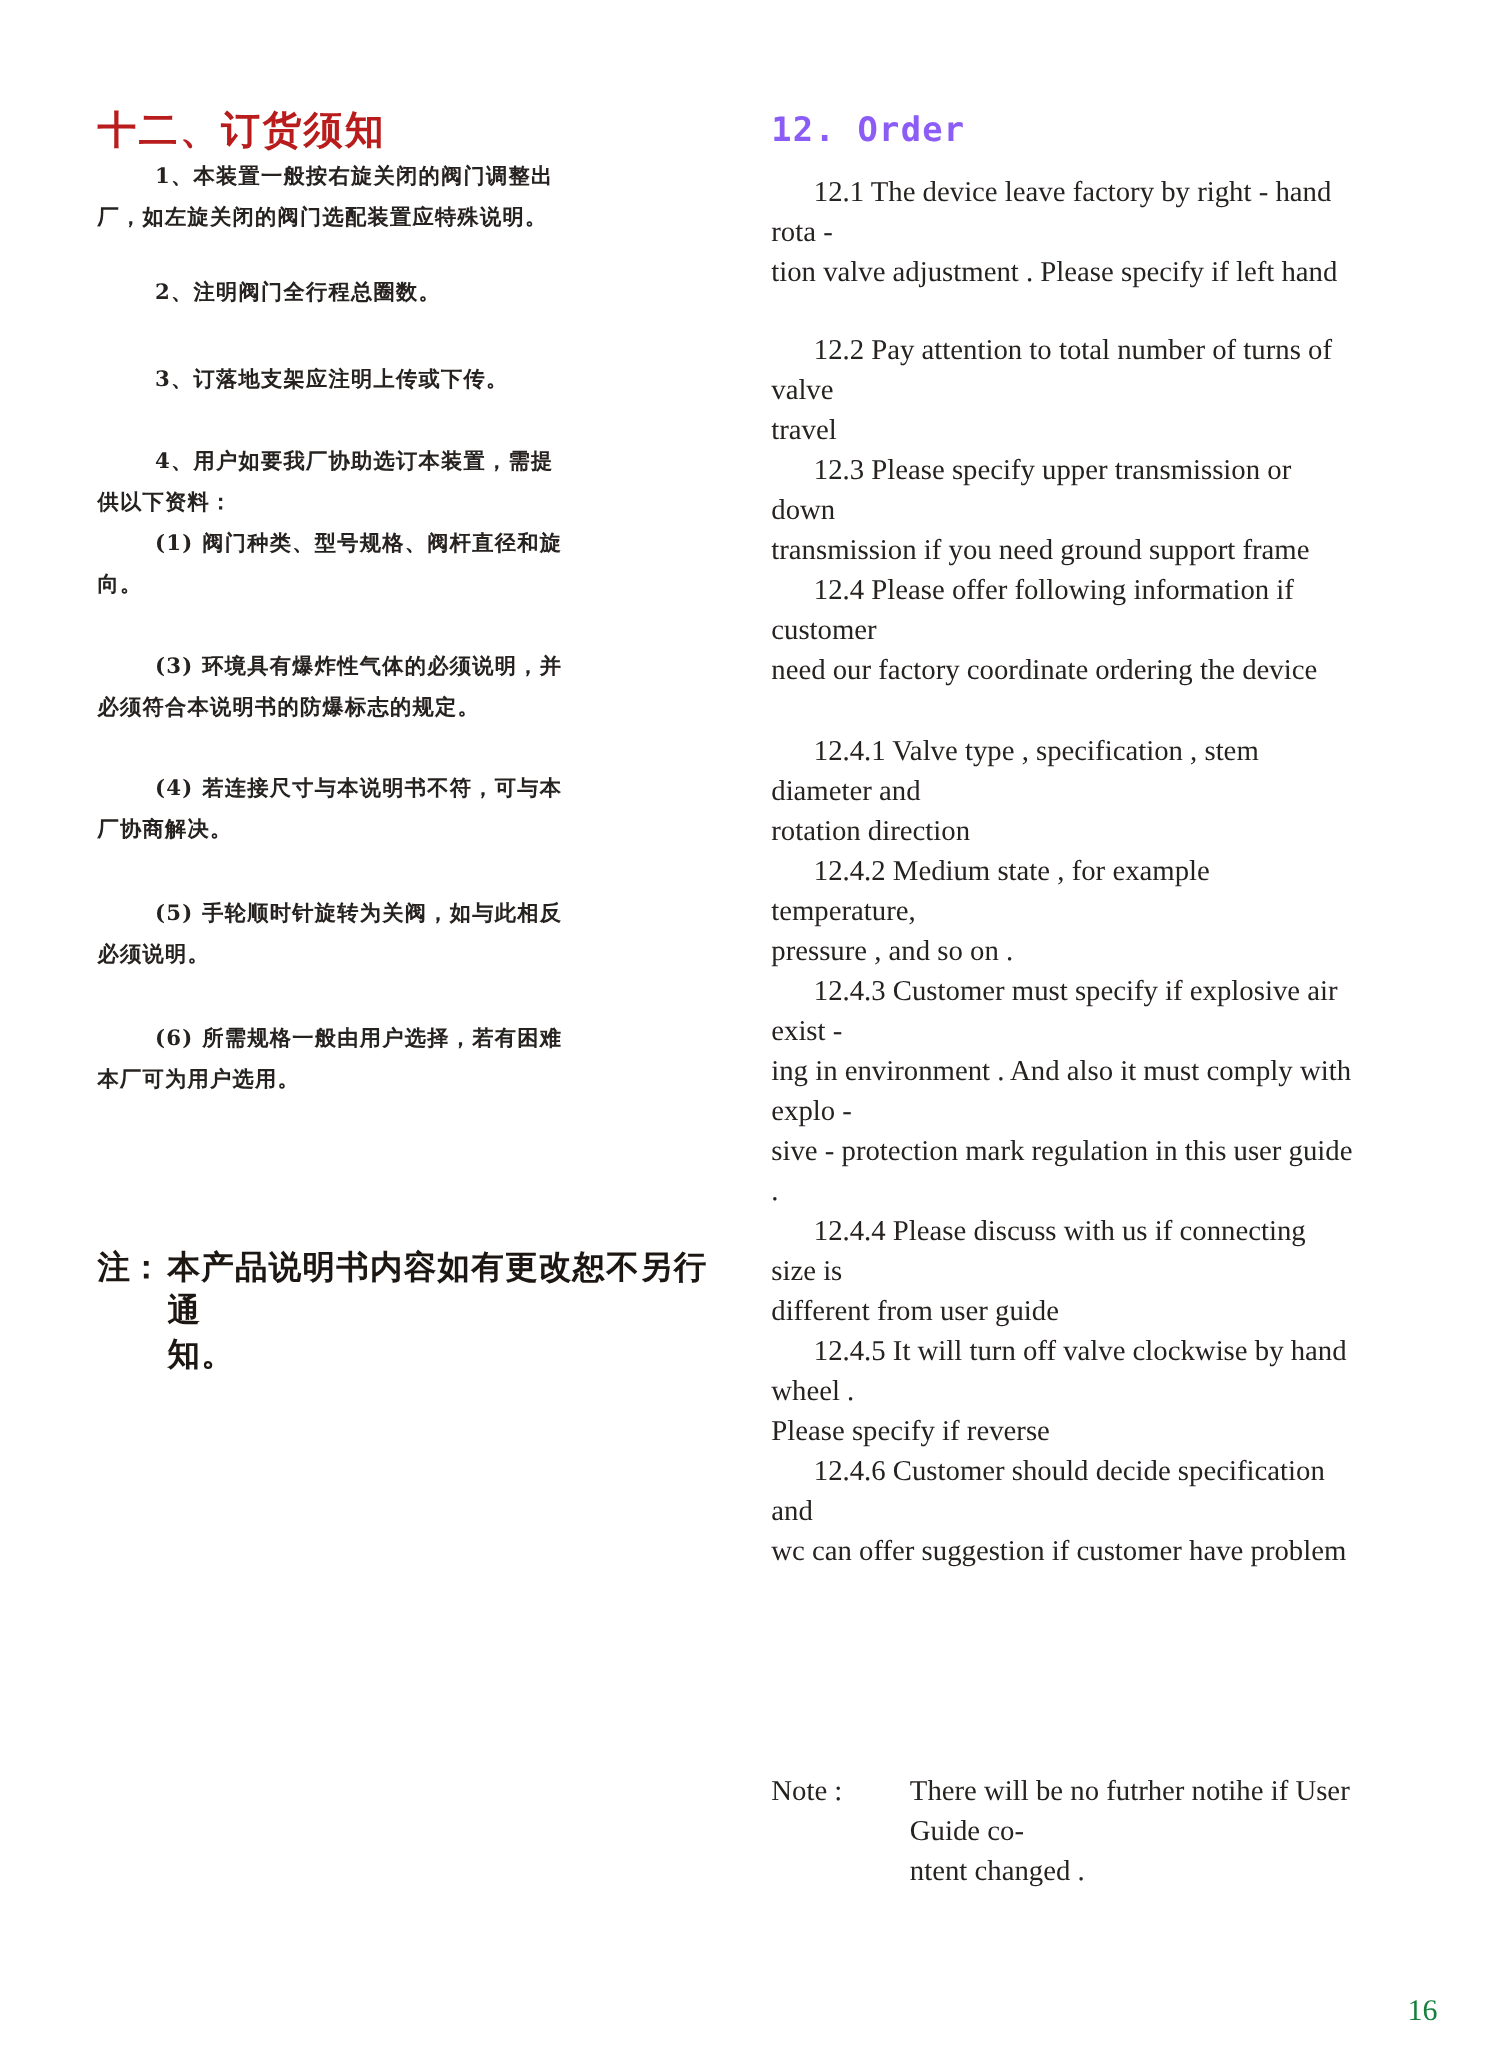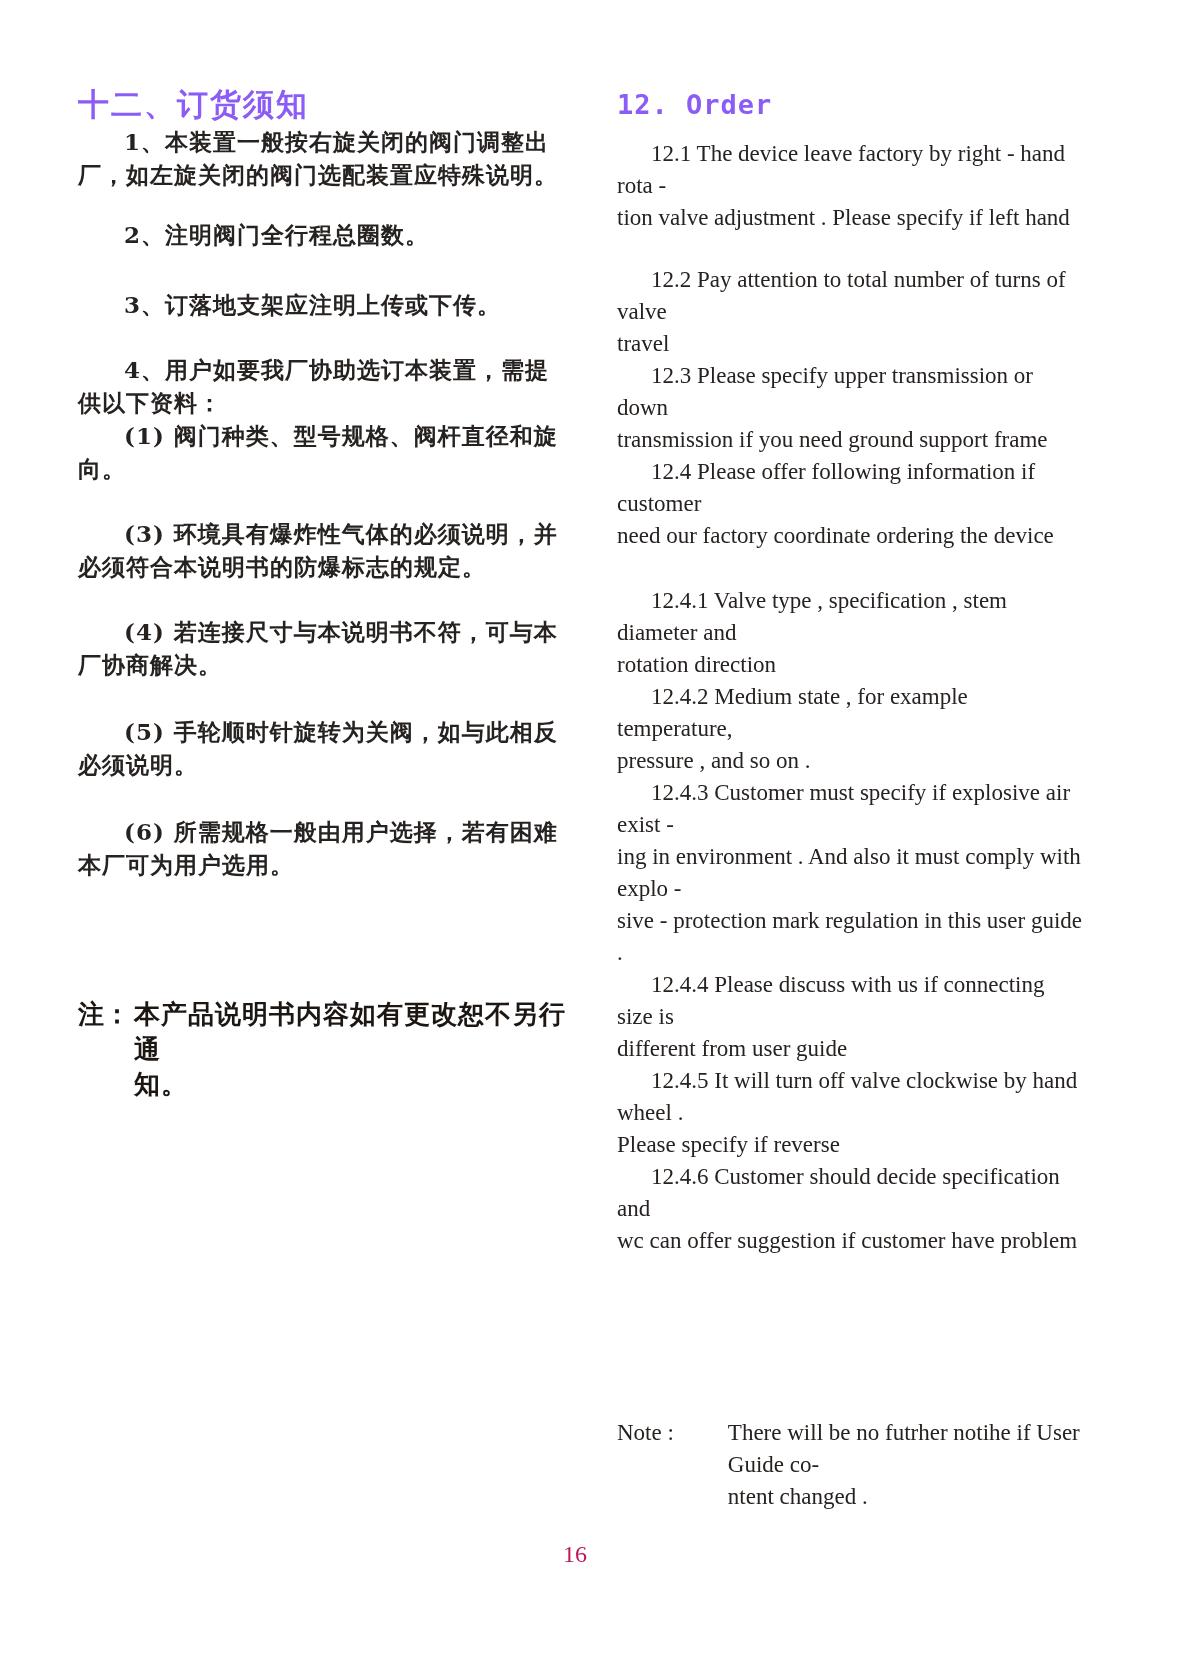--- a/index.html
+++ b/index.html
@@ -32,21 +32,21 @@
   .heading-en {
     font-size: 27px;
     line-height: 34px;
     font-weight: 600;
     letter-spacing: 1px;
     margin-bottom: 16px;
     font-family: "DejaVu Sans Mono", "Liberation Mono", monospace;
   }
 
   .p-zh {
-    font-size: 23px;
+    font-size: 17px;
     line-height: 33px;
     font-weight: 700;
     text-indent: 46px;
     white-space: pre-line;
     letter-spacing: 1px;
     font-family: "DejaVu Serif", "Liberation Serif", serif;
   }
   .p-en {
     font-size: 23px;
     line-height: 32px;
@@ -79,36 +79,36 @@
     font-size: 23px;
     line-height: 32px;
     font-family: "Liberation Serif", "DejaVu Serif", serif;
     gap: 44px;
   }
   .note-en .note-label { flex: none; margin-right: 10px; }
   .note-en .note-text { white-space: pre-line; }
 
   .page-number {
     position: absolute;
-    top: 1541px;
+    top: 1596px;
     left: 0;
     width: 1150px;
-    text-align: center;
+    text-align: right;
     font-size: 24px;
     font-family: "Liberation Serif", "DejaVu Serif", serif;
-    color: #be185d;
+    color: #15803d;
   }
 </style>
 </head>
 <body style="color: rgb(38, 34, 32); background: rgb(255, 255, 255);">
 
 <div class="page">
 
   <div class="col col-left">
-    <div class="heading-zh heading" style="color: #8b5cf6;">十二、订货须知</div>
+    <div class="heading-zh heading" style="color: #b91c1c;">十二、订货须知</div>
     <div class="p-zh">1、本装置一般按右旋关闭的阀门调整出
 厂，如左旋关闭的阀门选配装置应特殊说明。</div>
     <div class="p-zh mt27">2、注明阀门全行程总圈数。</div>
     <div class="p-zh mt37">3、订落地支架应注明上传或下传。</div>
     <div class="p-zh mt32">4、用户如要我厂协助选订本装置，需提
 供以下资料：</div>
     <div class="p-zh">(1) 阀门种类、型号规格、阀杆直径和旋
 向。</div>
     <div class="p-zh mt32">(3) 环境具有爆炸性气体的必须说明，并
 必须符合本说明书的防爆标志的规定。</div>

